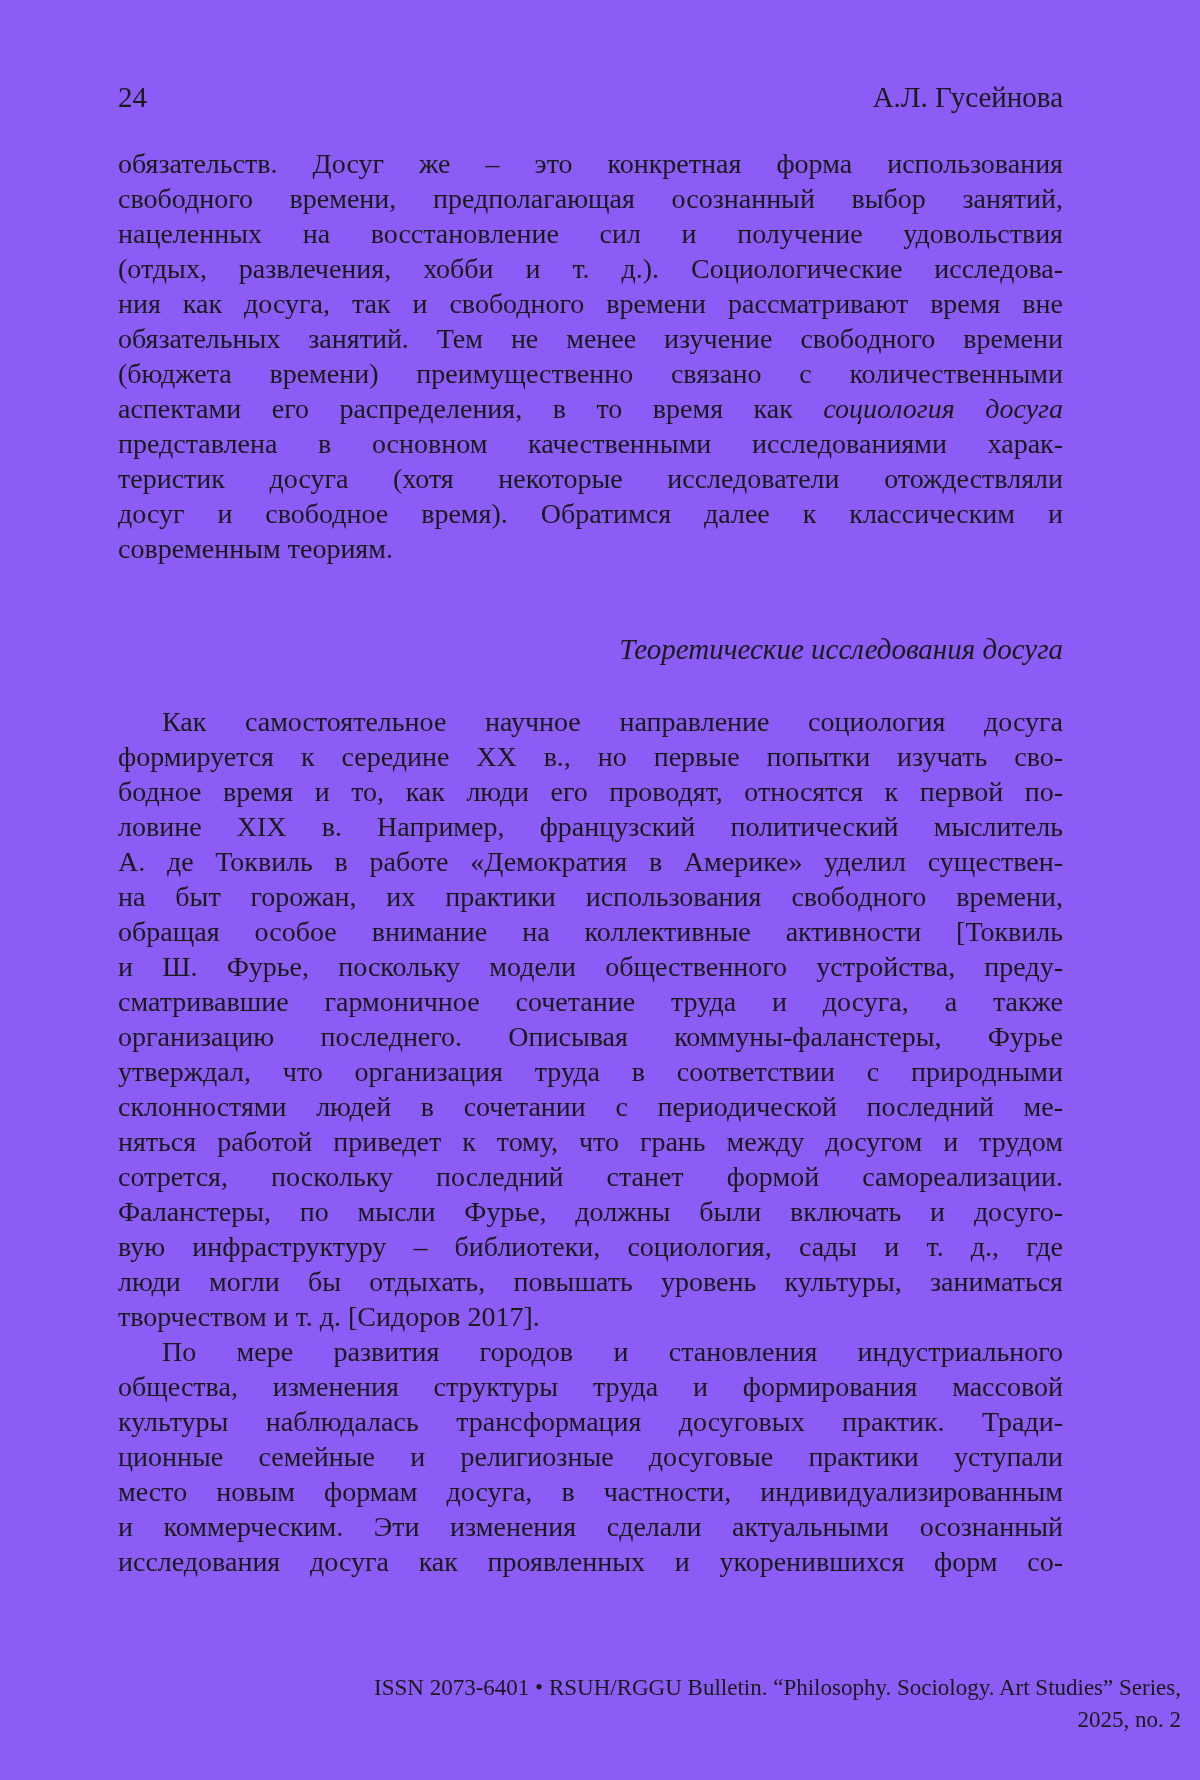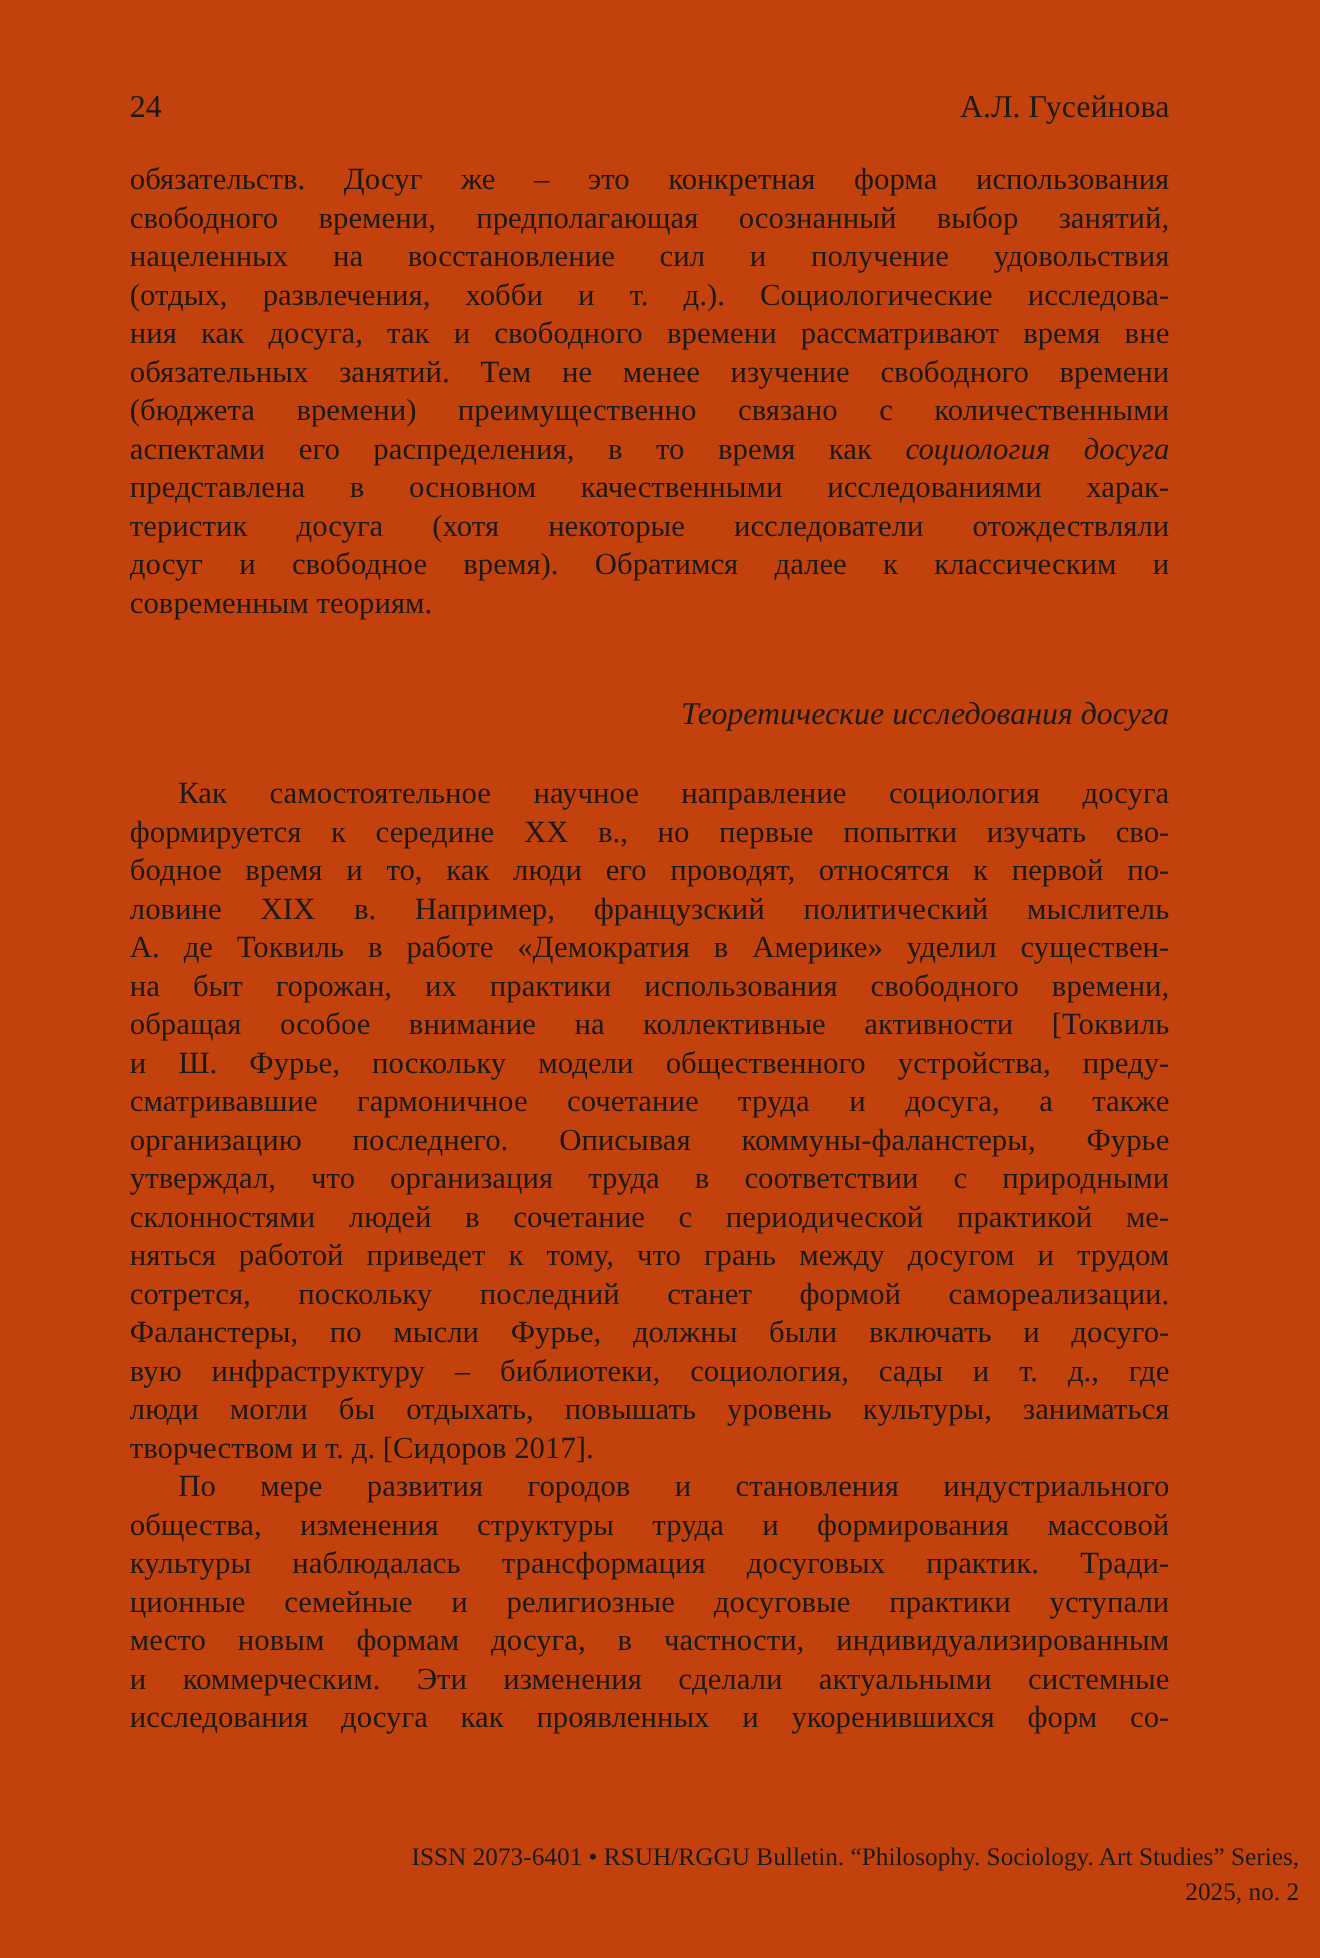--- a/index.html
+++ b/index.html
@@ -4,21 +4,21 @@
 <style>
   html, body {
     margin: 0;
     padding: 0;
     background: #e8e8e8;
   }
   .page {
     position: relative;
     width: 1200px;
     height: 1780px;
-    background: #c2410c;
+    background: #8b5cf6;
     font-family: "Liberation Serif", "DejaVu Serif", serif;
     color: #1a1a1a;
     overflow: hidden;
   }
   .column {
     position: absolute;
     left: 118px;
     width: 945px;
     top: 0;
   }
@@ -102,35 +102,35 @@
           <div class="line">формируется к середине XX в., но первые попытки изучать сво-</div>
           <div class="line">бодное время и то, как люди его проводят, относятся к первой по-</div>
           <div class="line">ловине XIX в. Например, французский политический мыслитель</div>
           <div class="line">А. де Токвиль в работе «Демократия в Америке» уделил существен-</div>
           <div class="line">на быт горожан, их практики использования свободного времени,</div>
           <div class="line">обращая особое внимание на коллективные активности [Токвиль</div>
           <div class="line">и Ш. Фурье, поскольку модели общественного устройства, преду-</div>
           <div class="line">сматривавшие гармоничное сочетание труда и досуга, а также</div>
           <div class="line">организацию последнего. Описывая коммуны-фаланстеры, Фурье</div>
           <div class="line">утверждал, что организация труда в соответствии с природными</div>
-          <div class="line">склонностями людей в сочетание с периодической практикой ме-</div>
+          <div class="line">склонностями людей в сочетании с периодической последний ме-</div>
           <div class="line">няться работой приведет к тому, что грань между досугом и трудом</div>
           <div class="line">сотрется, поскольку последний станет формой самореализации.</div>
           <div class="line">Фаланстеры, по мысли Фурье, должны были включать и досуго-</div>
           <div class="line">вую инфраструктуру – библиотеки, социология, сады и т. д., где</div>
           <div class="line">люди могли бы отдыхать, повышать уровень культуры, заниматься</div>
           <div class="line last">творчеством и т. д. [Сидоров 2017].</div>
         </div>
         <div class="paragraph">
           <div class="line first">По мере развития городов и становления индустриального</div>
           <div class="line">общества, изменения структуры труда и формирования массовой</div>
           <div class="line">культуры наблюдалась трансформация досуговых практик. Тради-</div>
           <div class="line">ционные семейные и религиозные досуговые практики уступали</div>
           <div class="line">место новым формам досуга, в частности, индивидуализированным</div>
-          <div class="line">и коммерческим. Эти изменения сделали актуальными системные</div>
+          <div class="line">и коммерческим. Эти изменения сделали актуальными осознанный</div>
           <div class="line">исследования досуга как проявленных и укоренившихся форм со-</div>
         </div>
       </div>
 
     <div class="page-footer">
       <div>ISSN 2073-6401 • RSUH/RGGU Bulletin. “Philosophy. Sociology. Art Studies” Series,</div>
       <div>2025, no. 2</div>
     </div>
   </div>
 </div>

